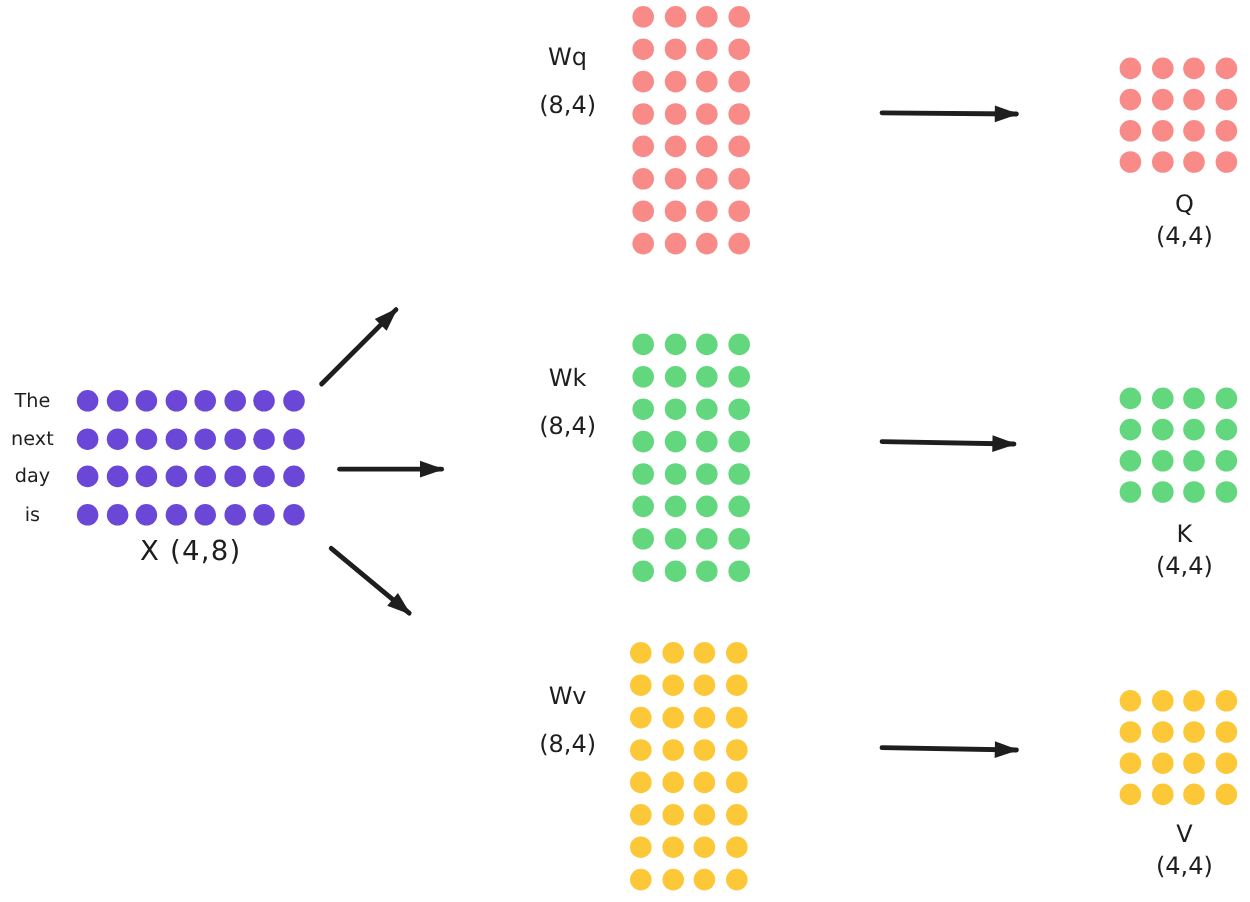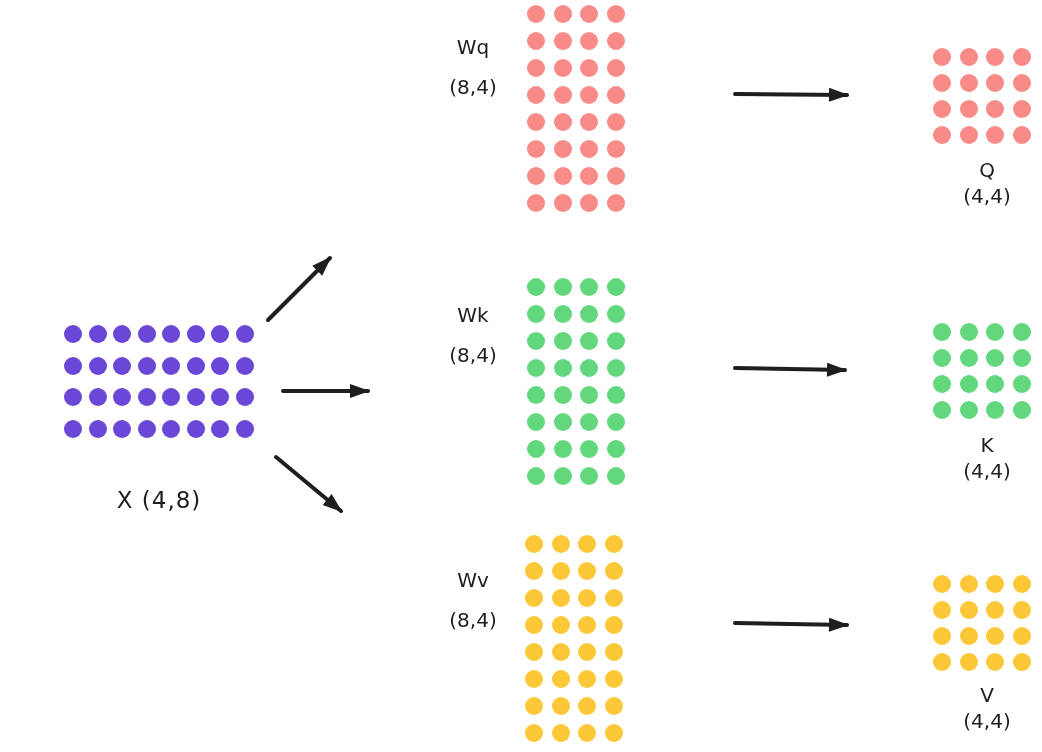--- a/index.html
+++ b/index.html
@@ -47,21 +47,20 @@
   }
 
   .x-caption {
     position: absolute;
     left: 64px; top: 447px;
     width: 190px;
     text-align: center;
     font-size: 23px;
     letter-spacing: 1px;
     white-space: nowrap;
-    margin-top: 40px;
   }
 
   .mat-label {
     position: absolute;
     width: 90px;
     text-align: center;
     font-size: 20px;
     line-height: 26px;
   }
   .mat-label .shape { margin-top: 14px; white-space: nowrap; }
@@ -87,20 +86,26 @@
       </marker>
     </defs>
     <line class="arrow" x1="268" y1="320" x2="330" y2="258" marker-end="url(#head)"></line>
     <line class="arrow" x1="283" y1="391" x2="368" y2="391" marker-end="url(#head)"></line>
     <line class="arrow" x1="276" y1="457" x2="341" y2="511" marker-end="url(#head)"></line>
     <line class="arrow" x1="735" y1="94" x2="847" y2="95" marker-end="url(#head)"></line>
     <line class="arrow" x1="735" y1="368" x2="845" y2="370" marker-end="url(#head)"></line>
     <line class="arrow" x1="735" y1="623" x2="847" y2="625" marker-end="url(#head)"></line>
   </svg>
 
+  <div class="token-col">
+    <span>The</span>
+    <span>next</span>
+    <span>day</span>
+    <span>is</span>
+  </div>
 
   <div class="grid grid-x" style="left:64px; top:325px;">
       <div class="dot" style="background: rgb(107, 71, 216);"></div>
       <div class="dot" style="background: rgb(107, 71, 216);"></div>
       <div class="dot" style="background: rgb(107, 71, 216);"></div>
       <div class="dot" style="background: rgb(107, 71, 216);"></div>
       <div class="dot" style="background: rgb(107, 71, 216);"></div>
       <div class="dot" style="background: rgb(107, 71, 216);"></div>
       <div class="dot" style="background: rgb(107, 71, 216);"></div>
       <div class="dot" style="background: rgb(107, 71, 216);"></div>

